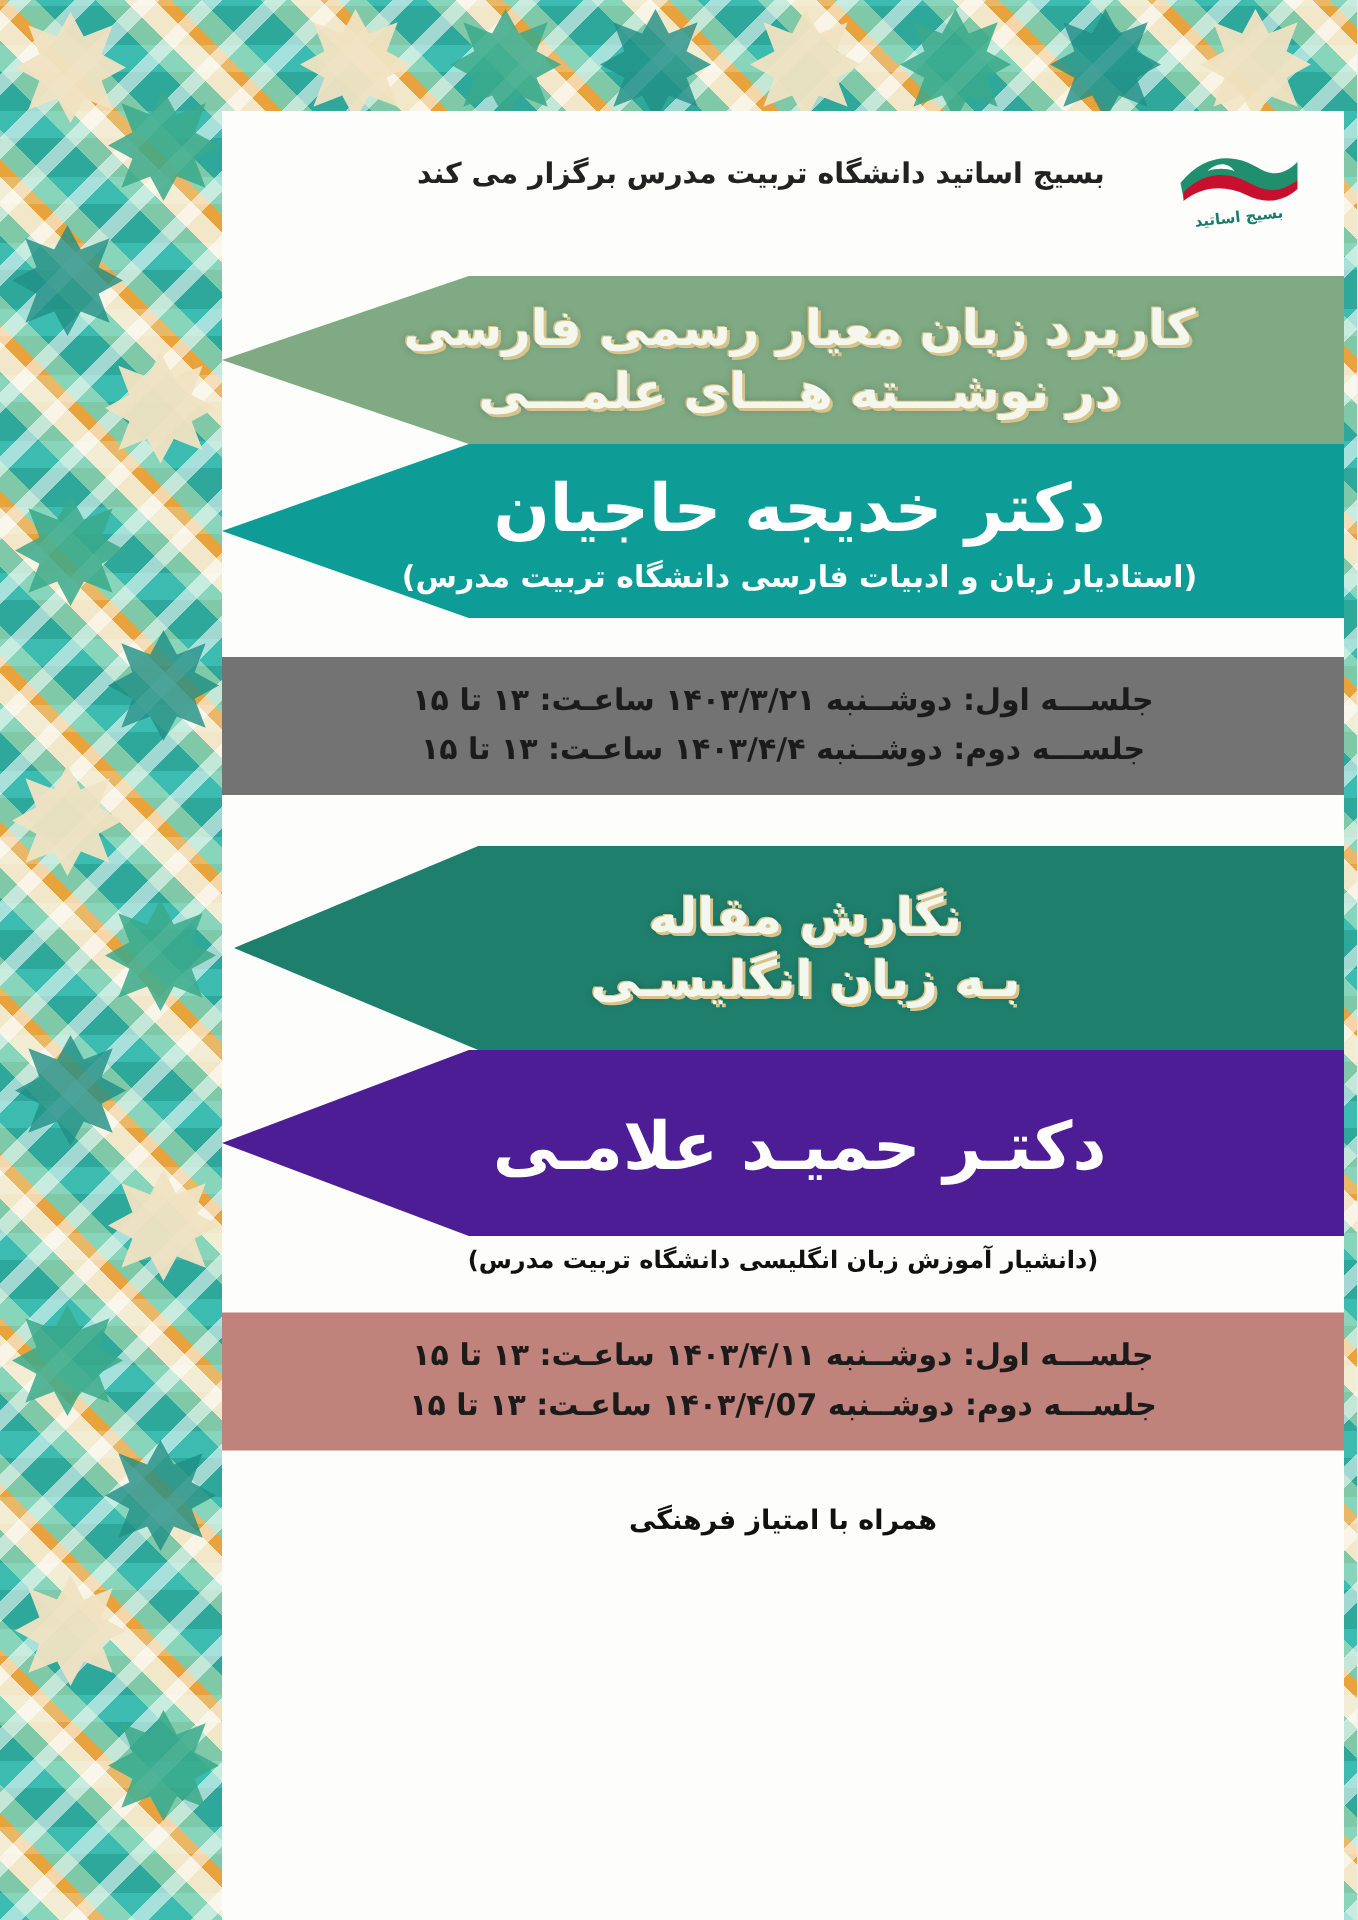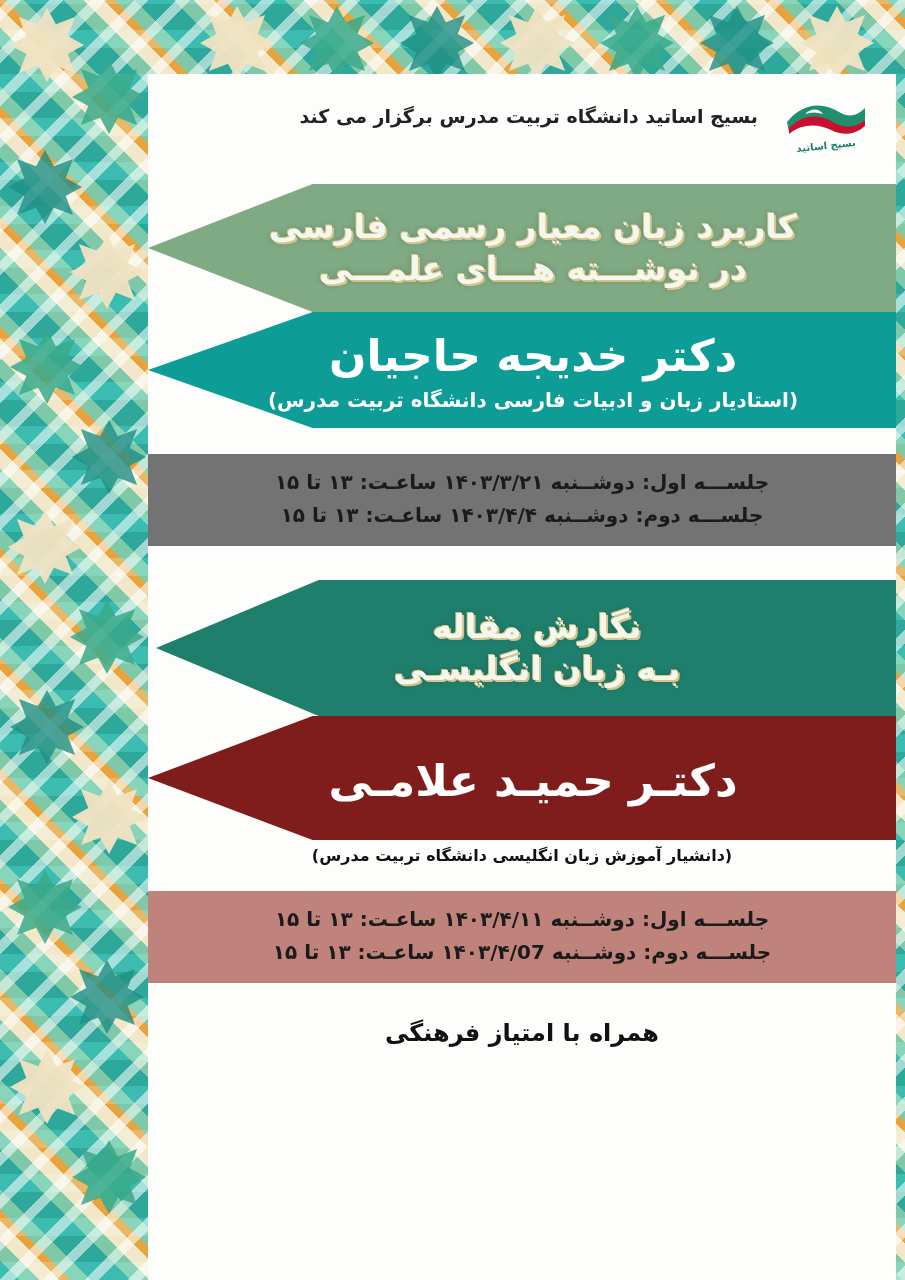--- a/index.html
+++ b/index.html
@@ -62,24 +62,24 @@
     overflow: hidden;
   }
 
   
   .header {
     position: relative;
     height: 108px;
   }
   .header-text {
     position: absolute;
-    right: 138px;
+    right: 128px;
     top: 28px;
     width: 490px;
-    text-align: right;
+    text-align: left;
     font-size: 19px;
     font-weight: bold;
     color: #222222;
     letter-spacing: 1px;
     line-height: 1.5;
   }
   .logo {
     position: absolute;
     right: 18px;
     top: 14px;
@@ -107,41 +107,41 @@
     align-items: center;
     justify-content: center;
     text-align: center;
     clip-path: polygon(100% 0%, 100% 100%, 22% 100%, 0% 50%, 22% 0%);
     padding: 0 24px 0 46px;
     box-sizing: border-box;
   }
   .chev.title1 {
     margin: 2px 0 0 0;
     width: 748px;
-    height: 128px;
+    height: 112px;
     background: #7faa84;
   }
   .chev.speaker1 {
     width: 748px;
     height: 116px;
     background: #0d9c96;
     margin-right: 0;
     flex-direction: column;
     padding-top: 4px;
   }
   .chev.title2 {
     width: 740px;
     height: 136px;
     background: #1f7f6d;
     margin-top: 34px;
   }
   .chev.speaker2 {
     width: 748px;
     height: 124px;
-    background: #7f1d1d;
+    background: #4c1d95;
     flex-direction: column;
     padding-top: 6px;
   }
 
   .title-line {
     color: #f3f7ee;
     font-weight: bold;
     font-size: 33px;
     line-height: 1.28;
     text-shadow:
@@ -207,21 +207,21 @@
   }
   .venue {
     font-size: 23px;
     font-weight: bold;
     color: #111111;
     margin-top: 34px;
     letter-spacing: 1px;
     white-space: nowrap;
   }
   .credit {
-    font-size: 24px;
+    font-size: 18px;
     font-weight: bold;
     color: #111111;
     margin-top: 36px;
     letter-spacing: 0.5px;
   }
 </style>
 </head>
 <body>
 
 <div id="poster">

